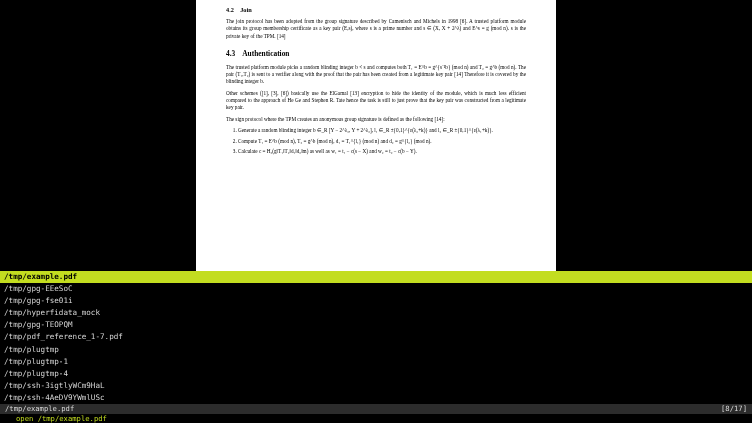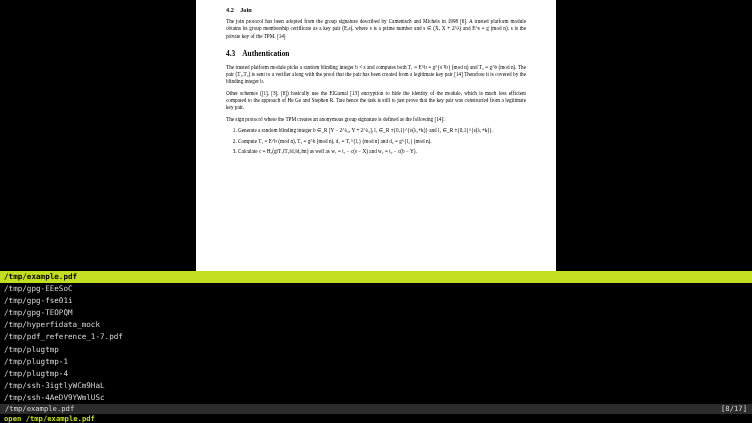--- a/index.html
+++ b/index.html
@@ -109,24 +109,23 @@
     position: absolute;
     left: 0;
     bottom: 0;
     width: 752px;
     height: 9px;
     background: #000000;
     color: #c3dd20;
     font-family: "DejaVu Sans Mono", monospace;
     font-size: 7.2px;
     line-height: 9px;
-    padding: 0 4px;
+    padding: 0 16px;
     box-sizing: border-box;
     white-space: nowrap;
-    font-weight: bold;
   }
 </style>
 </head>
 <body>
 
 <div id="app">
 
   <div class="viewer">
     <div class="page-sheet">
 
@@ -154,22 +153,22 @@
         <li>Calculate c = H₂(g‖T₁‖T₂‖d₁‖d₂‖m) as well as w₁ = t₁ − c(s − X) and w₂ = t₂ − c(b − Y).</li>
       </ol>
 
     </div>
   </div>
 
   <div class="finder">
     <div class="finder-row selected">/tmp/example.pdf</div>
     <div class="finder-row">/tmp/gpg-EEeSoC</div>
     <div class="finder-row">/tmp/gpg-fse01i</div>
+    <div class="finder-row">/tmp/hyperfidata_mock</div>
     <div class="finder-row">/tmp/gpg-TEOPQM</div>
-    <div class="finder-row">/tmp/hyperfidata_mock</div>
     <div class="finder-row">/tmp/pdf_reference_1-7.pdf</div>
     <div class="finder-row">/tmp/plugtmp</div>
     <div class="finder-row">/tmp/plugtmp-1</div>
     <div class="finder-row">/tmp/plugtmp-4</div>
     <div class="finder-row">/tmp/ssh-3igtlyWCm9HaL</div>
     <div class="finder-row">/tmp/ssh-4AeDV9YWmlUSc</div>
   </div>
 
   <div class="statusbar">
     <span>/tmp/example.pdf</span>

